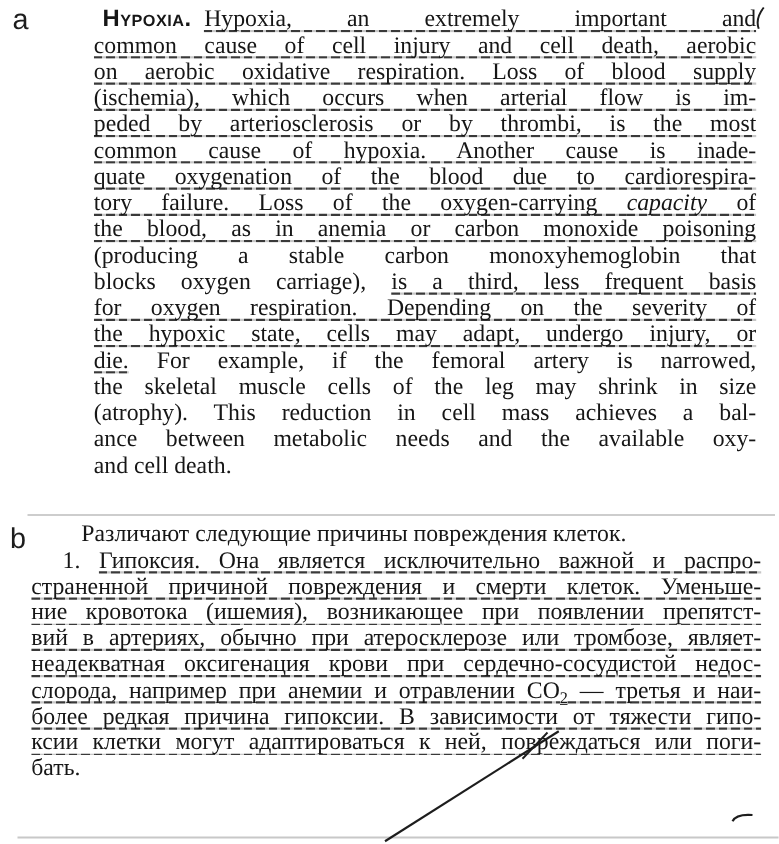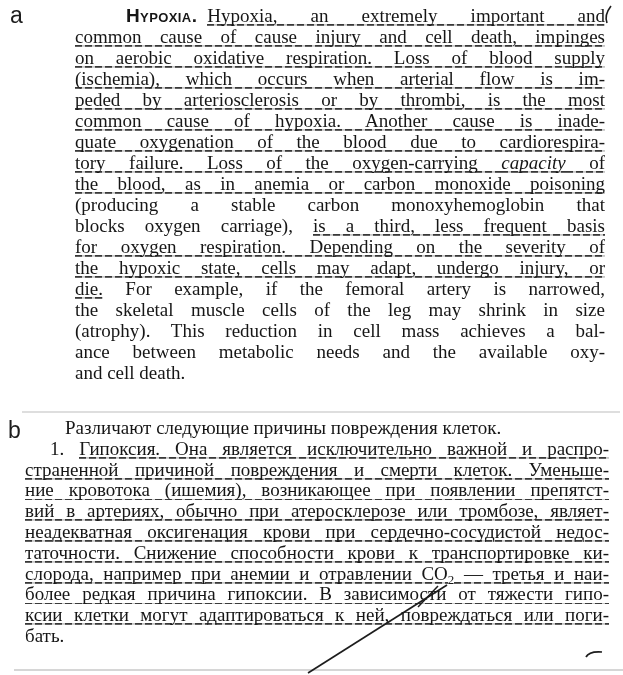--- a/index.html
+++ b/index.html
@@ -30,21 +30,21 @@
     text-align:justify;
     text-align-last:justify;
     white-space:normal;
     overflow:hidden;
   }
   #passage-a .line{height:21px;}
   #passage-b .line{height:20.8px;}
   .line.left{text-align:left;text-align-last:left;}
   .ind1{padding-left:25px;}
   .ind2{padding-left:40px;}
-  .indh{padding-left:7px;margin-left:44px;}
+  .indh{padding-left:7px;}
 
   .head{
     font-family:"Liberation Sans", sans-serif;
     font-weight:bold;
     font-variant:small-caps;
     letter-spacing:0.4px;
   }
   .gap{display:inline-block;width:10px;}
   .it{font-style:italic;}
   .sub{font-size:13px;vertical-align:-4px;}
@@ -62,21 +62,21 @@
     pointer-events:none;
   }
 </style>
 </head>
 <body>
 
 <div id="label-a" class="fig-label">a</div>
 
 <div id="passage-a" class="passage">
     <div class="line indh"><span class="head">Hypoxia.</span><span class="gap"></span><span class="ul">Hypoxia, an extremely important and</span></div>
-    <div class="line"><span class="ul">common cause of cause injury and cell death, impinges</span></div>
+    <div class="line"><span class="ul">common cause of cell injury and cell death, aerobic</span></div>
     <div class="line"><span class="ul">on aerobic oxidative respiration. Loss of blood supply</span></div>
     <div class="line"><span class="ul">(ischemia), which occurs when arterial flow is im-</span></div>
     <div class="line"><span class="ul">peded by arteriosclerosis or by thrombi, is the most</span></div>
     <div class="line"><span class="ul">common cause of hypoxia. Another cause is inade-</span></div>
     <div class="line"><span class="ul">quate oxygenation of the blood due to cardiorespira-</span></div>
     <div class="line"><span class="ul">tory failure. Loss of the oxygen-carrying </span><span class="ul it">capacity</span><span class="ul"> of</span></div>
     <div class="line"><span class="ul">the blood, as in anemia or carbon monoxide poisoning</span></div>
     <div class="line"><span>(producing a stable carbon monoxyhemoglobin that</span></div>
     <div class="line"><span>blocks oxygen carriage), </span><span class="ul">is a third, less frequent basis</span></div>
     <div class="line"><span class="ul">for oxygen respiration. Depending on the severity of</span></div>
@@ -90,21 +90,20 @@
 
 <div id="label-b" class="fig-label">b</div>
 
 <div id="passage-b" class="passage">
     <div class="line ind2 left"><span>Различают следующие причины повреждения клеток.</span></div>
     <div class="line ind1"><span>1. </span><span class="ul">Гипоксия. Она является исключительно важной и распро-</span></div>
     <div class="line"><span class="ul">страненной причиной повреждения и смерти клеток. Уменьше-</span></div>
     <div class="line"><span class="ul">ние кровотока (ишемия), возникающее при появлении препятст-</span></div>
     <div class="line"><span class="ul">вий в артериях, обычно при атеросклерозе или тромбозе, являет-</span></div>
     <div class="line"><span class="ul">неадекватная оксигенация крови при сердечно-сосудистой недос-</span></div>
-    <div class="line"><span class="ul">таточности. Снижение способности крови к транспортировке ки-</span></div>
     <div class="line"><span class="ul">слорода, например при анемии и отравлении СО</span><span class="ul sub">2</span><span class="ul"> — третья и наи-</span></div>
     <div class="line"><span class="ul">более редкая причина гипоксии. В зависимости от тяжести гипо-</span></div>
     <div class="line"><span class="ul">ксии клетки могут адаптироваться к ней, повреждаться или поги-</span></div>
     <div class="line left"><span>бать.</span></div>
   </div>
 
 <svg id="pen-overlay" width="623" height="675" viewBox="0 0 623 675">
 
   <line x1="22" y1="412" x2="620" y2="412" stroke="#bdbdbd" stroke-width="1.2"></line>
   <line x1="14" y1="670" x2="623" y2="670" stroke="#c8c8c8" stroke-width="1.6"></line>

